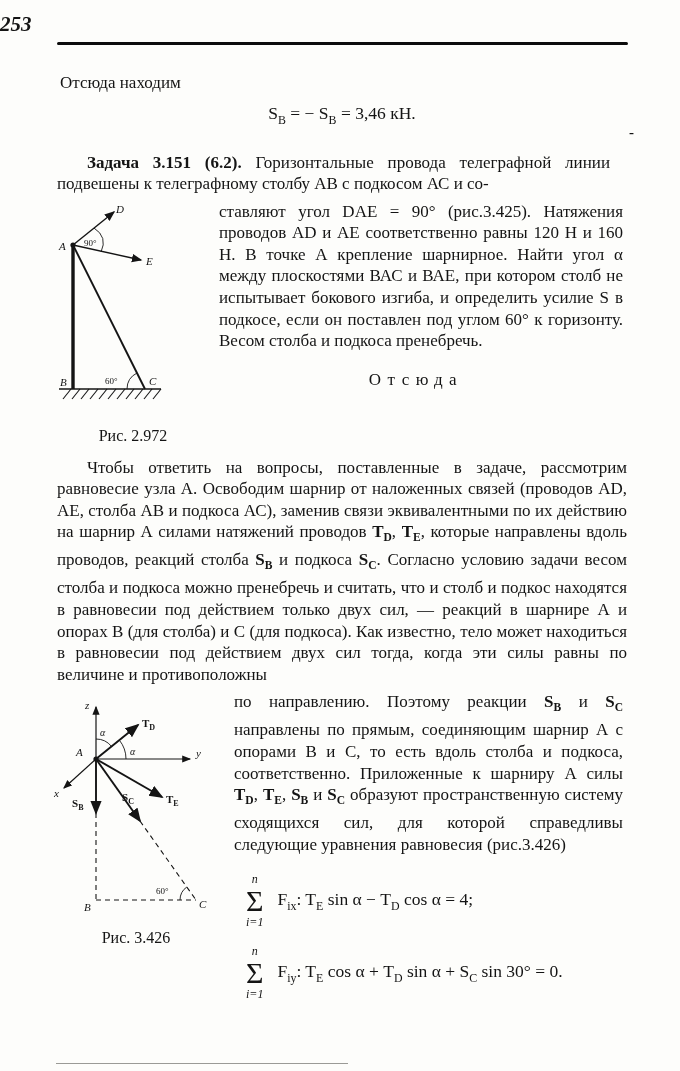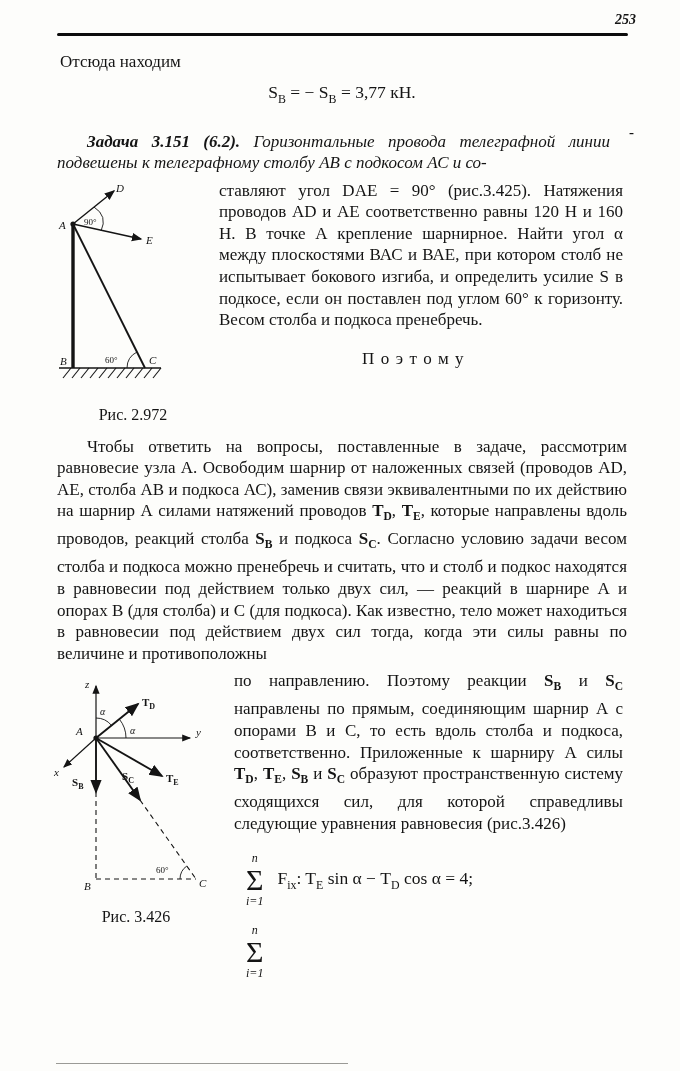--- a/index.html
+++ b/index.html
@@ -2,31 +2,31 @@
 <html><head>
 <meta charset="utf-8">
 <style>
   html,body{margin:0;padding:0;background:#e8e8e6;}
   .page{
     position:relative;width:680px;height:1071px;margin:0 auto;
     background:#fdfdfb;color:#141414;overflow:hidden;
     font-family:"Liberation Serif","DejaVu Serif",serif;
   }
   .pagenum{
-    padding:12px 44px 0 0;text-align:right;
-    font-size:14px;font-weight:bold;font-style:italic;
+    padding:12px 44px 0 0;text-align:left;
+    font-size:21px;font-weight:bold;font-style:italic;
   }
   .top-rule{margin:5px 52px 0 57px;border-top:3.5px solid #0c0c0c;border-radius:2px;}
-  .intro{margin:16px 53px 0 60px;font-size:17px;}
+  .intro{margin:28px 53px 0 60px;font-size:17px;}
   .formula-center{margin:10px 53px 0 57px;text-align:center;font-size:17.5px;}
   .margin-mark{position:absolute;right:46px;top:124px;font-size:15px;font-weight:bold;}
   p{margin:4px;}
   .body-text{font-size:17px;line-height:21.6px;text-align:justify;}
   .indent{text-indent:30px;}
-  .problem-lead{margin:24px 70px 0 57px;font-style:italic;}
+  .problem-lead{margin:24px 70px 0 57px;}
   .section1{display:flex;margin:2px 53px 0 57px;}
   .figcol1{width:152px;flex:none;padding-top:6px;}
   .sec1-right{flex:1;padding-left:6px;}
   .solution-heading{
     text-align:center;font-size:17px;letter-spacing:0.38em;
     margin-top:18px;padding-right:10px;
   }
   .solution-para1{margin:12px 53px 2px 57px;}
   .section2{display:flex;margin:2px 53px 0 50px;}
   .figcol2{width:172px;flex:none;padding-top:8px;}
@@ -48,21 +48,21 @@
 </head>
 <body>
 
 <div class="page">
 
   <div class="pagenum">253</div>
   <div class="top-rule"></div>
   <div class="margin-mark">-</div>
 
   <p class="intro">Отсюда находим</p>
-  <p class="formula-center"><span>S</span><sub>B</sub><span> = − S</span><sub>B</sub><span> = 3,77 кН.</span></p>
+  <p class="formula-center"><span>S</span><sub>B</sub><span> = − S</span><sub>B</sub><span> = 3,46 кН.</span></p>
 
   <p class="body-text indent problem-lead"><span style="font-weight: bold;">Задача 3.151 (6.2). </span><span>Горизонтальные провода телеграфной линии подвешены к телеграфному столбу АВ с подкосом АС и со-</span></p>
 
   <div class="section1">
     <figure class="figcol1">
       <svg width="150" height="212" viewBox="0 0 150 212">
         <defs>
           <marker id="arr" markerWidth="9" markerHeight="8" refX="6.5" refY="3" orient="auto">
             <path d="M0,0 L7.5,3 L0,6 z" fill="#141414"></path>
           </marker>
@@ -94,21 +94,21 @@
         <text x="89" y="62" font-size="11" font-style="italic">E</text>
         <text x="3" y="183" font-size="11" font-style="italic">B</text>
         <text x="92" y="182" font-size="11" font-style="italic">C</text>
         <text x="27" y="43" font-size="9">90°</text>
         <text x="48" y="181" font-size="9">60°</text>
       </svg>
       <figcaption class="fig-caption">Рис. 2.972</figcaption>
     </figure>
     <div class="sec1-right">
       <p class="body-text"><span>ставляют угол DAE = 90° (рис.3.425). Натяжения проводов AD и АЕ соответственно равны 120 Н и 160 Н. В точке А крепление шарнирное. Найти угол α между плоскостями ВАС и ВАЕ, при котором столб не испытывает бокового изгиба, и определить усилие S в подкосе, если он поставлен под углом 60° к горизонту. Весом столба и подкоса пренебречь.</span></p>
-      <div class="solution-heading">Поэтому</div>
+      <div class="solution-heading">Отсюда</div>
     </div>
   </div>
 
   <p class="body-text indent solution-para1"><span>Чтобы ответить на вопросы, поставленные в задаче, рассмотрим равновесие узла А. Освободим шарнир от наложенных связей (проводов AD, АЕ, столба АВ и подкоса АС), заменив связи эквивалентными по их действию на шарнир А силами натяжений проводов </span><span style="font-weight: bold;">T</span><sub style="font-weight: bold;">D</sub><span>, </span><span style="font-weight: bold;">T</span><sub style="font-weight: bold;">E</sub><span>, которые направлены вдоль проводов, реакций столба </span><span style="font-weight: bold;">S</span><sub style="font-weight: bold;">B</sub><span> и подкоса </span><span style="font-weight: bold;">S</span><sub style="font-weight: bold;">C</sub><span>. Согласно условию задачи весом столба и подкоса можно пренебречь и считать, что и столб и подкос находятся в равновесии под действием только двух сил, — реакций в шарнире А и опорах В (для столба) и С (для подкоса). Как известно, тело может находиться в равновесии под действием двух сил тогда, когда эти силы равны по величине и противоположны</span></p>
 
   <div class="section2">
     <figure class="figcol2">
       <svg width="168" height="222" viewBox="0 0 168 222">
         <defs>
           <marker id="arr2" markerWidth="9" markerHeight="8" refX="6.5" refY="3" orient="auto">
@@ -170,19 +170,20 @@
             <span>i=1</span>
           </span>
           <span class="eq-formula"><span>F</span><sub>ix</sub><span>: T</span><sub>E</sub><span> sin α − T</span><sub>D</sub><span> cos α = 4;</span></span>
         </div>
         <div class="eq-row">
           <span class="sigma-block">
             <span>n</span>
             <span class="sigma">Σ</span>
             <span>i=1</span>
           </span>
+          <span class="eq-formula"><span>F</span><sub>iy</sub><span>: T</span><sub>E</sub><span> cos α + T</span><sub>D</sub><span> sin α + S</span><sub>C</sub><span> sin 30° = 0.</span></span>
         </div>
       </div>
     </div>
   </div>
 
   <div class="scan-edge-line"></div>
 </div>
 
 </body></html>

